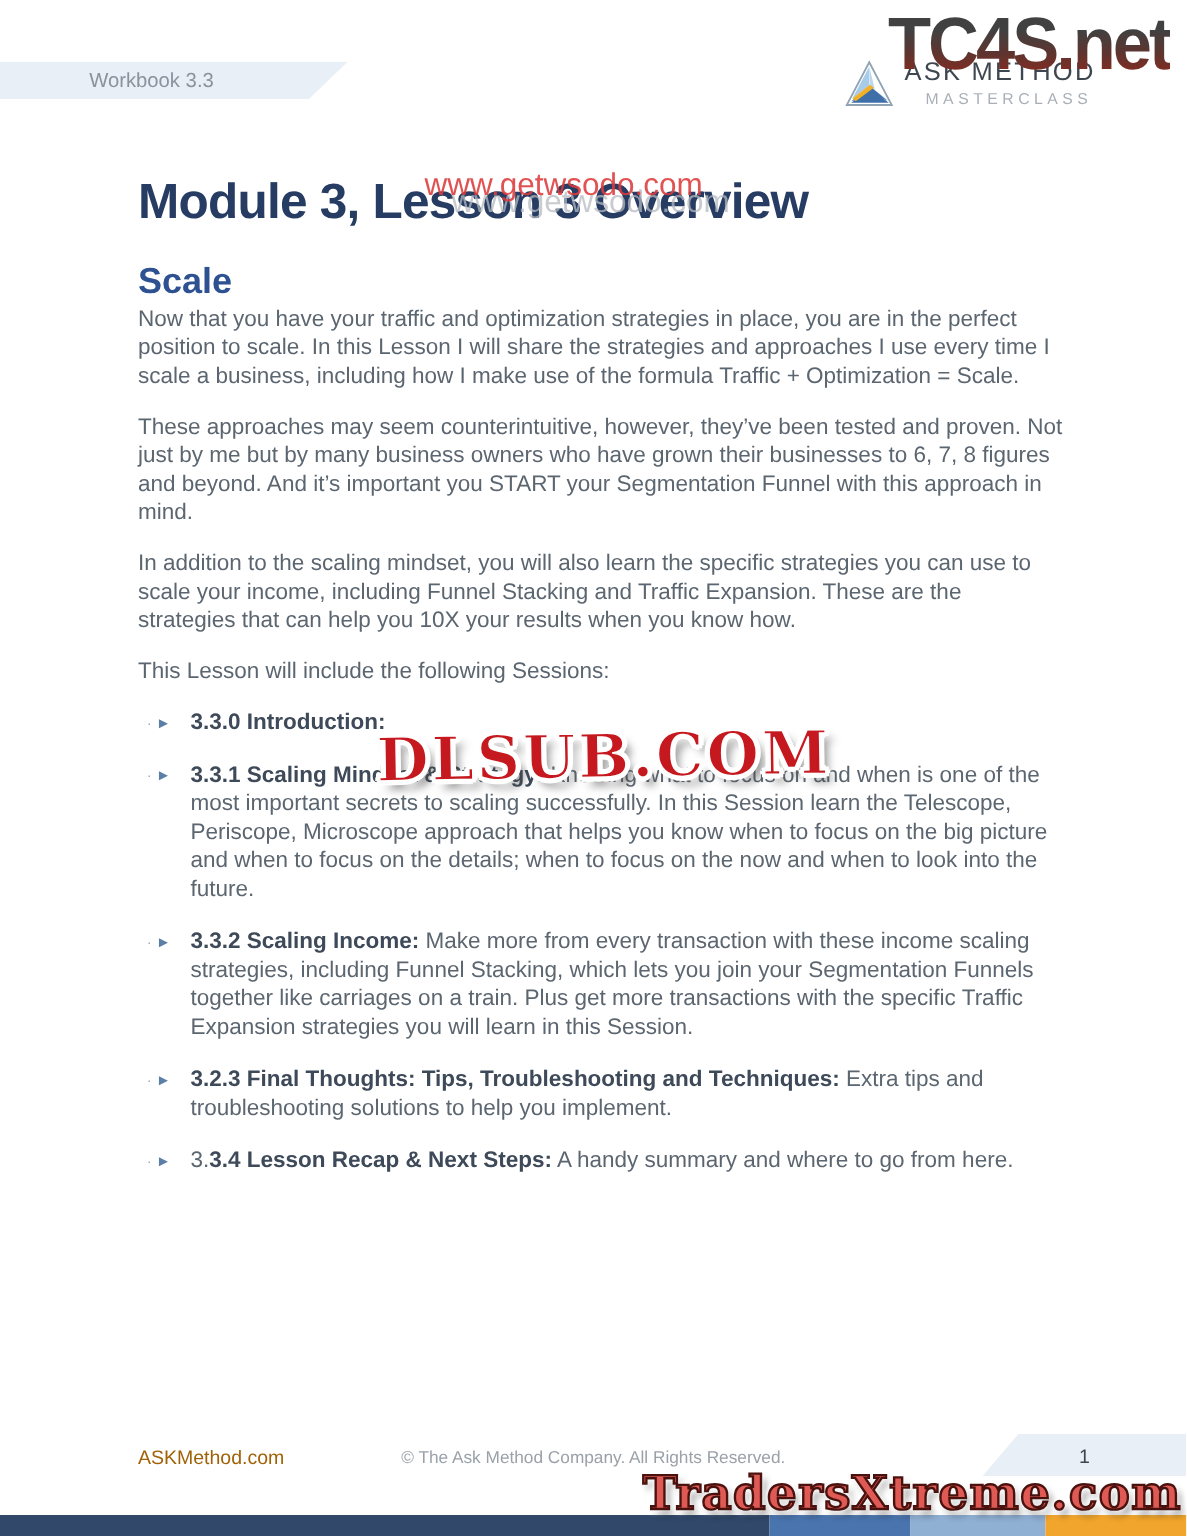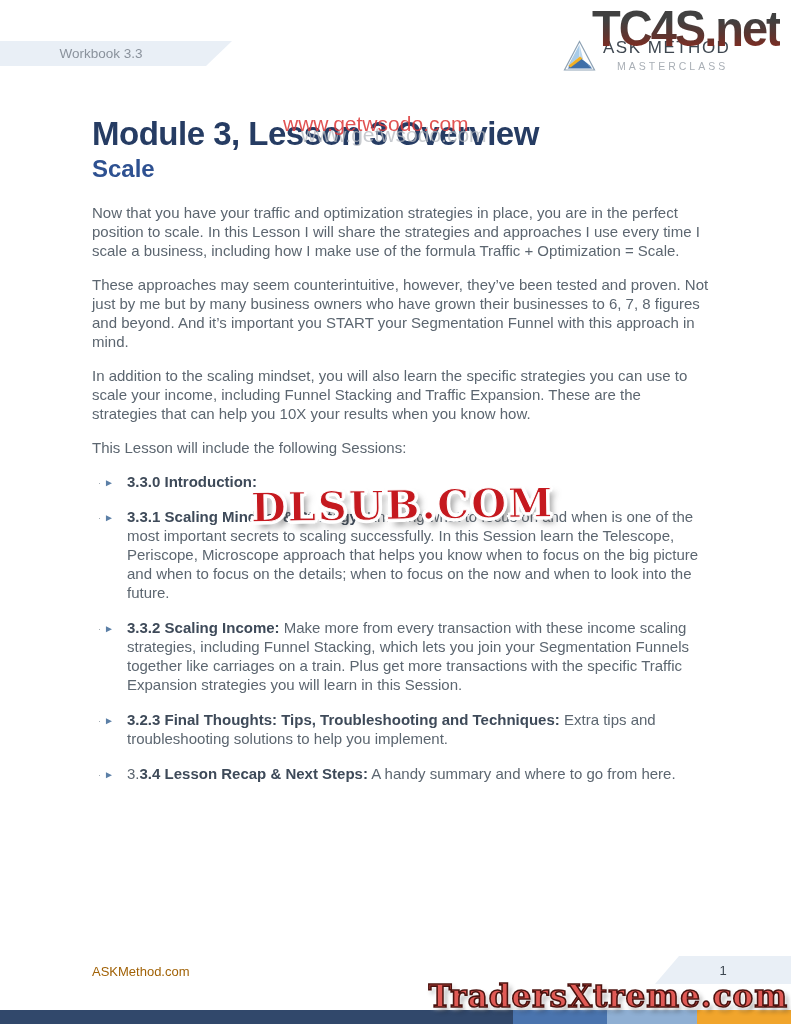--- a/index.html
+++ b/index.html
@@ -25,21 +25,21 @@
            font-family:"Liberation Sans",sans-serif;white-space:nowrap;}
 
   
   .title{position:absolute;left:92px;top:115px;font-size:33px;font-weight:bold;color:#263c63;
          letter-spacing:-0.5px;z-index:1;}
   .wm-getwsodo-gray{position:absolute;left:301px;top:123px;font-size:21px;color:#b6bac0;
          opacity:.75;z-index:2;white-space:nowrap;}
   .wm-getwsodo-red{position:absolute;left:283px;top:112px;font-size:21px;color:#dd3c3c;
          opacity:.88;z-index:3;white-space:nowrap;}
 
-  .h2-scale{position:absolute;left:92px;top:155px;font-size:24px;font-weight:bold;color:#2e5191;}
+  .h2-scale{position:absolute;left:92px;top:174px;font-size:24px;font-weight:bold;color:#2e5191;}
 
   
   .content{position:absolute;left:92px;top:203px;width:618px;font-size:15px;line-height:19px;
            color:#5c6670;}
   .content p{margin:0 0 15px 0;}
   .bullets{list-style:none;margin:2px 0 0 0;padding:0;}
   .bullets li{position:relative;padding-left:35px;margin-bottom:16px;}
   .bullets .marker{position:absolute;left:6px;top:1px;font-size:10px;color:#5b7fa6;}
   .bullets .marker .dot{color:#9aa3ab;font-size:9px;margin-right:3px;}
   .bullets .blabel{font-weight:bold;color:#3e4a59;}
@@ -131,20 +131,21 @@
       <li>
         <span class="marker"><span class="dot">·</span><span>►</span></span>
         <span>3.</span><span class="blabel">3.4 Lesson Recap &amp; Next Steps:</span><span> A handy summary and where to go from here.</span>
       </li>
     </ul>
   </div>
 
   <div class="wm-dlsub">DLSUB.COM</div>
   <div class="wm-traders">TradersXtreme.com</div>
 
+  <div class="footer-copy">© The Ask Method Company. All Rights Reserved.</div>
   <div class="footer-site">ASKMethod.com</div>
   <div class="page-banner">
     <span>1</span>
   </div>
 
   <div class="bottom-bar">
     <div class="seg-navy"></div>
     <div class="seg-blue"></div>
     <div class="seg-light"></div>
     <div class="seg-orange"></div>

